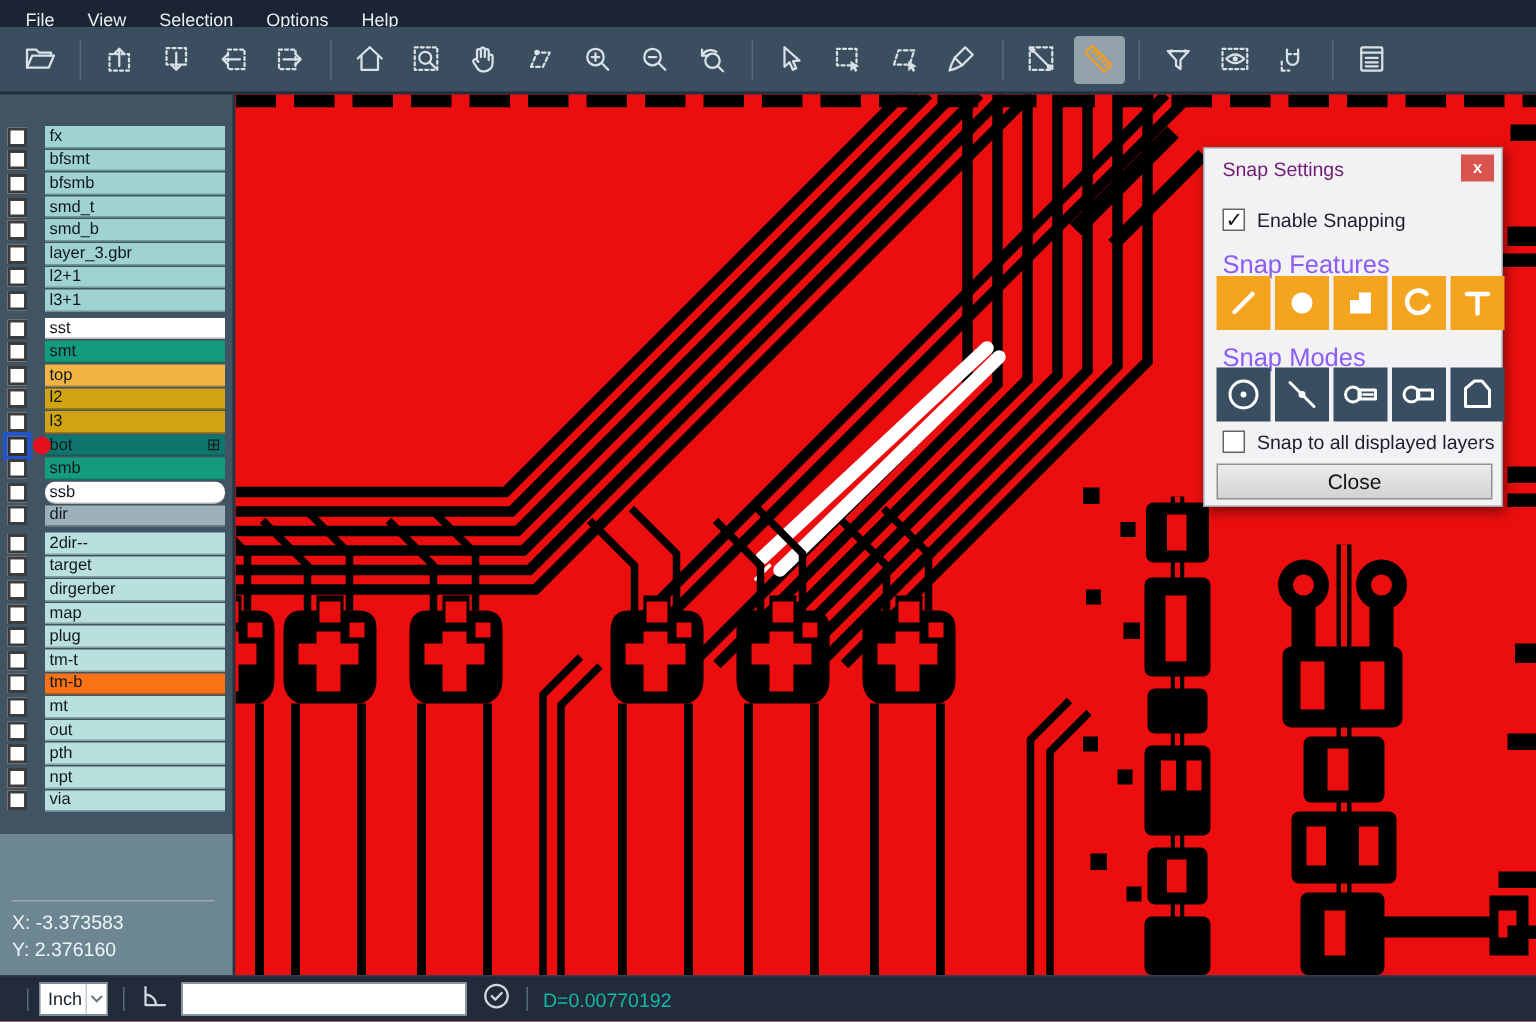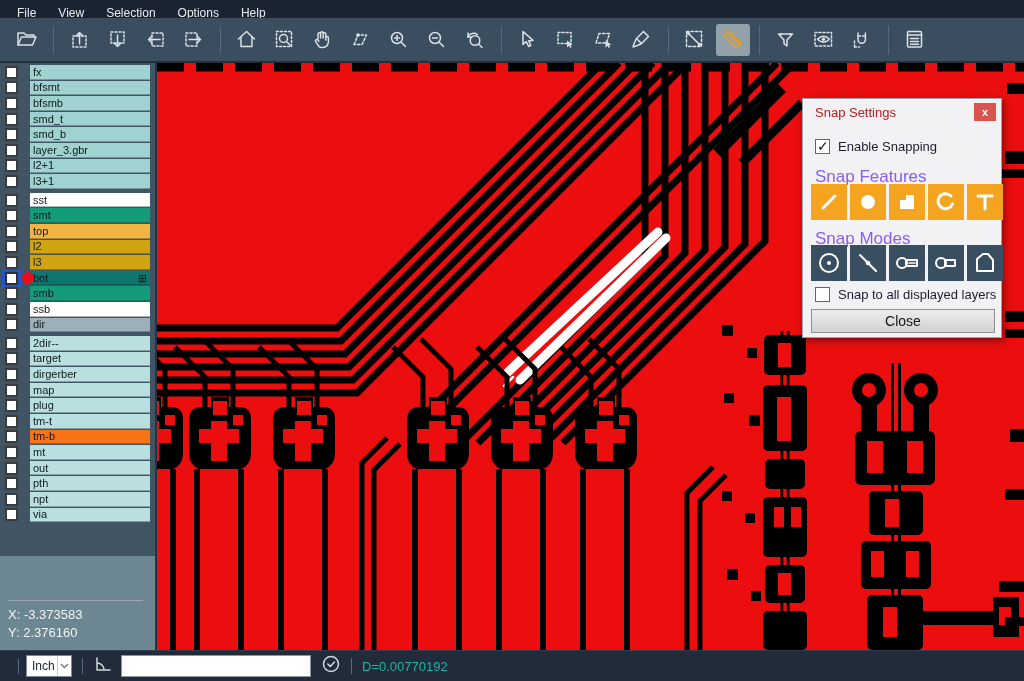--- a/index.html
+++ b/index.html
@@ -22,21 +22,21 @@
   .tb-sep { width:1px; height:28px; background:#55697a; margin:0 7px; }
   .fillicon { fill:#d9e1e7; stroke:none; }
 
   
   .sidebar { position:absolute; left:0; top:63px; width:157px; height:587px; background:#415464; border-right:2px solid #27333f; }
   .steprow { height:32px; display:flex; align-items:center; padding-left:5px; }
   .steplabel { color:#dde5ea; font-size:12px; width:27px; }
   .stepselect { width:120px; height:23px; background:#fff; border:1px solid #7a8a96; display:flex; align-items:center;
                 font-size:13px; color:#16202a; padding-left:5px; }
   .stepselect .chev { margin-left:auto; width:18px; height:100%; display:flex; align-items:center; justify-content:center; color:#6a7a86; }
-  .layerlist { padding-top:2px; }
+  .layerlist { padding-top:2px;margin-top:19px; }
   .lgroup { margin-bottom:4px; }
   .layer-row { position:relative; display:flex; align-items:center; height:14.6px; margin-bottom:1px; }
   .cb { width:13px; height:13px; background:#fff; border:2px solid #3c3c3c; margin-left:5px; flex:none; }
   .layer-row.active .cb { box-shadow:0 0 0 3px #2455c8; border-color:#303030; }
   .dot { display:none; position:absolute; left:22px; top:1px; width:12px; height:12px; border-radius:50%; background:#e60f1e; }
   .layer-row.active .dot { display:block; }
   .bar { flex:1; height:14.6px; margin-left:12px; margin-right:5px; display:flex; align-items:center;
          padding-left:3px; font-size:11px; color:#10181f; border-bottom:1px solid rgba(30,40,50,.35); }
   .gridicon { display:none; margin-left:auto; margin-right:3px; font-size:11px; line-height:10px; color:#1a1a1a; }
   .layer-row.active .gridicon { display:block; }
@@ -44,21 +44,21 @@
   .infopanel .divider { position:absolute; left:8px; top:44px; width:135px; height:1px; background:#97aab2; }
   .coord { position:absolute; left:8px; color:#eef4f6; font-size:13px; }
   .coord.x { top:51px; } .coord.y { top:69px; }
 
   
   .canvas-wrap { position:absolute; left:157px; top:63px; width:867px; height:587px; background:#ec0e0e; overflow:hidden; }
 
   
   .dialog { position:absolute; left:802px; top:98px; width:200px; height:240px; background:#f2f2f4;
             border:1px solid #9aa4ae; box-shadow:2px 3px 8px rgba(0,0,0,.45); }
-  .dlg-title { height:26px; display:flex; align-items:center; padding-left:12px; font-size:13px; color:#b91c1c; }
+  .dlg-title { height:26px; display:flex; align-items:center; padding-left:12px; font-size:13px; color:#701a75; }
   .dlg-close { position:absolute; top:4px; right:5px; width:22px; height:18px; background:#d9534f; color:#fff;
                font-size:11px; font-weight:bold; display:flex; align-items:center; justify-content:center; }
   .dlg-row { position:absolute; left:12px; display:flex; align-items:center; font-size:13px; color:#1d1d30; }
   .dlg-check { width:15px; height:15px; background:#fff; border:1px solid #666; margin-right:8px; position:relative; flex:none; }
   .dlg-check.checked::after { content:"✓"; position:absolute; left:1px; top:-2px; font-size:14px; color:#111; }
   .dlg-label { position:absolute; left:12px; font-size:17px; color:#8b5cf6; }
   .btnrow { position:absolute; left:8px; display:flex; gap:3px; }
   .fbtn { width:36px; height:36px; background:#f5a41f; display:flex; align-items:center; justify-content:center; }
   .mbtn { width:36px; height:36px; background:#3a4e61; display:flex; align-items:center; justify-content:center; }
   .fbtn svg, .mbtn svg { stroke:#fff; fill:none; stroke-width:2.4; stroke-linecap:round; stroke-linejoin:round; }
@@ -379,21 +379,21 @@
 
             <div class="bar" style="background: rgb(20, 155, 124);">
               <span>smb</span>
 
             </div>
           </div>
 
           <div class="layer-row">
             <span class="cb"></span>
 
-            <div class="bar" style="background: rgb(255, 255, 255);">
+            <div class="bar" style="background: rgb(255, 255, 255); border-radius: 7px;">
               <span>ssb</span>
 
             </div>
           </div>
 
           <div class="layer-row">
             <span class="cb"></span>
 
             <div class="bar" style="background: rgb(157, 176, 186);">
               <span>dir</span>

